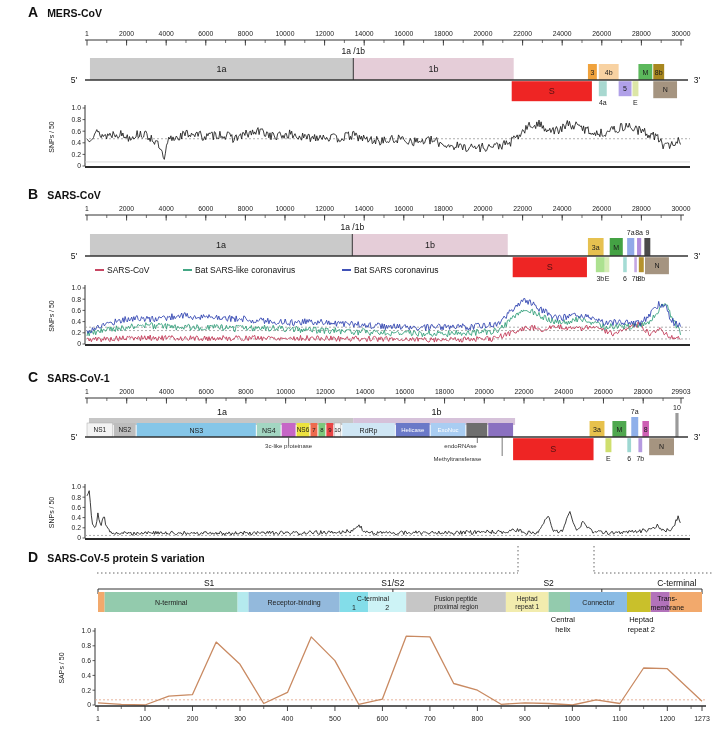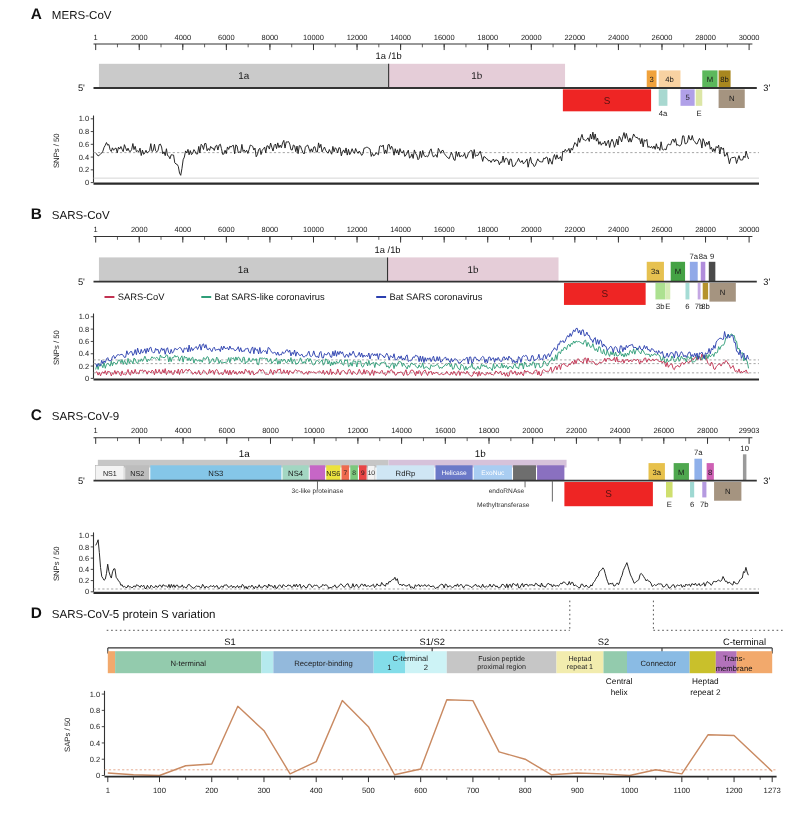--- a/index.html
+++ b/index.html
@@ -1,38 +1,38 @@
 <!DOCTYPE html>
 <html><head>
 <meta charset="utf-8">
 <style>
   html,body{margin:0;padding:0;background:#fff;}
   .fig{position:relative;width:720px;height:741px;background:#fff;overflow:hidden;
        font-family:"Liberation Sans","DejaVu Sans",sans-serif;}
   .fig svg{position:absolute;left:0;}
   .phdr{position:absolute;display:flex;align-items:baseline;gap:9px;color:#111;}
   .pletter{font-size:14px;font-weight:bold;}
-  .ptitle{font-size:10.5px;font-weight:normal;}
+  .ptitle{font-size:10.5px;font-weight:bold;}
   svg text{font-family:"Liberation Sans","DejaVu Sans",sans-serif;}
 </style>
 </head>
 <body>
 
 <div class="fig">
   <div class="phdr" style="left:28px;top:4px">
     <span class="pletter">A</span>
     <span class="ptitle">MERS-CoV</span>
   </div>
   <div class="phdr" style="left:28px;top:186px">
     <span class="pletter">B</span>
     <span class="ptitle">SARS-CoV</span>
   </div>
   <div class="phdr" style="left:28px;top:369px">
     <span class="pletter">C</span>
-    <span class="ptitle">SARS-CoV-9</span>
+    <span class="ptitle">SARS-CoV-1</span>
   </div>
   <div class="phdr" style="left:28px;top:549px">
     <span class="pletter">D</span>
     <span class="ptitle">SARS-CoV-5 protein S variation</span>
   </div>
   <svg id="svgA" style="top:0" width="720" height="182" viewBox="0 0 720 182">
       <g>
         <line x1="85" y1="40" x2="684" y2="40" stroke="#333" stroke-width="1"></line>
         <line x1="106.78085936197873" y1="40" x2="106.78085936197873" y2="43" stroke="#333" stroke-width="0.7"></line>
         <line x1="126.58151938397947" y1="40" x2="126.58151938397947" y2="43" stroke="#333" stroke-width="0.7"></line>

